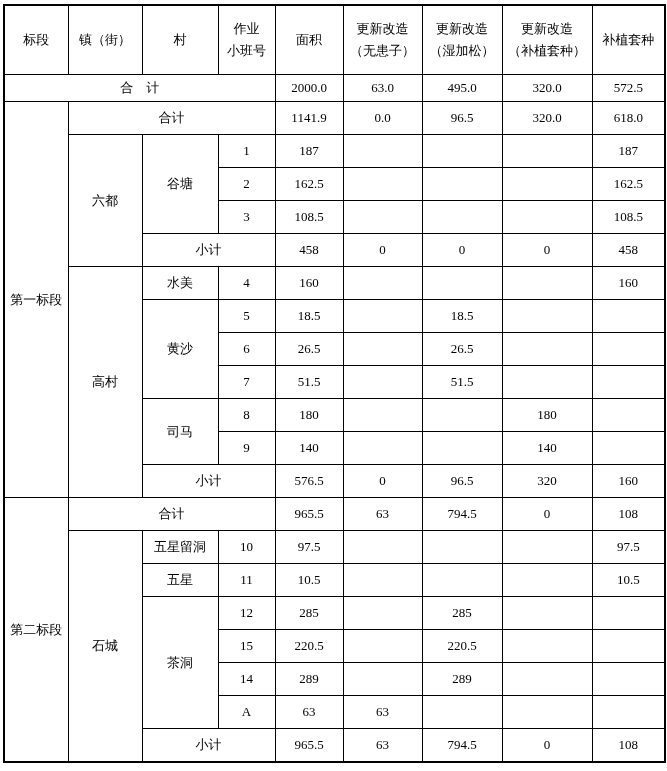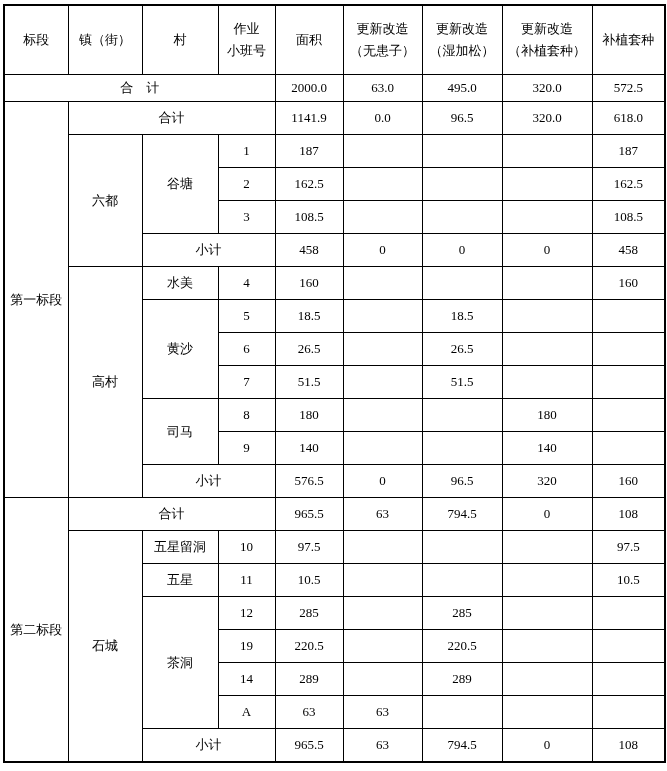--- a/index.html
+++ b/index.html
@@ -234,21 +234,21 @@
   <tr class="data-row">
     <td rowspan="4">茶洞</td>
     <td>12</td>
     <td>285</td>
     <td></td>
     <td>285</td>
     <td></td>
     <td></td>
   </tr>
   <tr class="data-row">
-    <td>19</td>
+    <td>15</td>
     <td>220.5</td>
     <td></td>
     <td>220.5</td>
     <td></td>
     <td></td>
   </tr>
   <tr class="data-row">
     <td>14</td>
     <td>289</td>
     <td></td>

